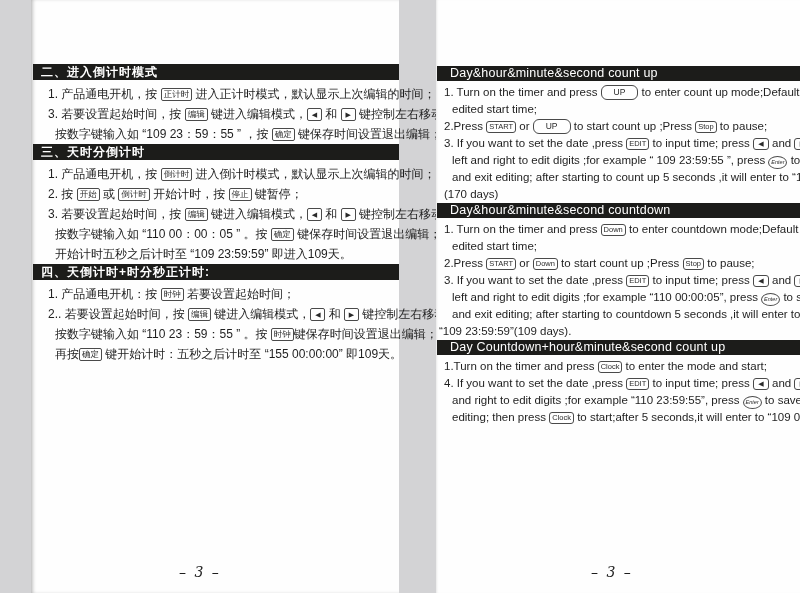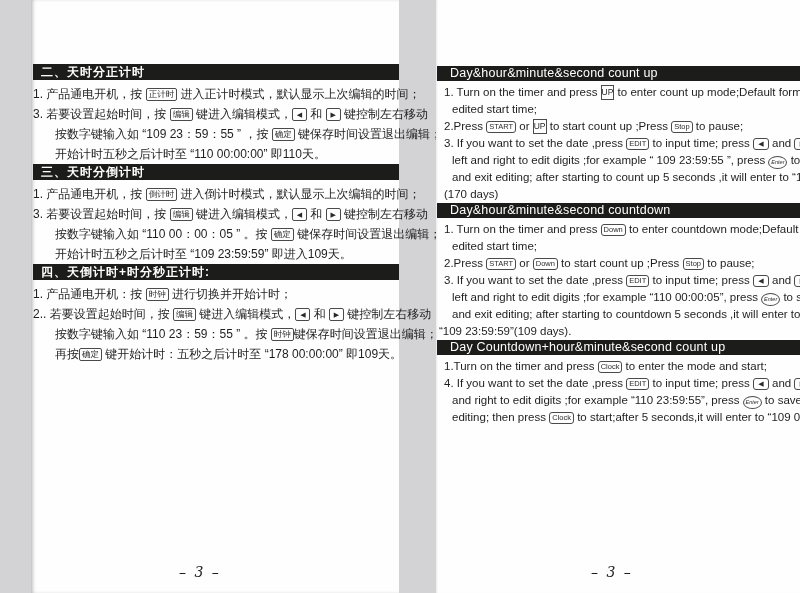--- a/index.html
+++ b/index.html
@@ -26,34 +26,34 @@
   .page-left .sec-header {
     height:16px; line-height:16px; font-size:12px; font-weight:bold;
     padding-left:8px; margin-bottom:4px; letter-spacing:1px;
   }
   .page-right .sec-header {
     height:15px; line-height:15px; font-size:12.5px;
     padding-left:13px; margin-bottom:3px; letter-spacing:.2px;
   }
 
   .line { white-space:nowrap; color:#1e1e1e; }
-  .page-left  .line { font-size:12px;   line-height:20px; padding-left:0; }
+  .page-left  .line { font-size:12px;   line-height:20px; padding-left:15px; }
   .page-left  .line.i1 { padding-left:22px; }
   .page-right .line { font-size:11.5px; line-height:17px; padding-left:7px; }
   .page-right .line.i1 { padding-left:15px; }
   .page-right .line.i2 { padding-left:2px; }
 
   .key {
     display:inline-block; border:1px solid #4a4a4a; background:#fff;
     border-radius:2px; padding:0 2px; vertical-align:1px;
     text-align:center; color:#2a2a2a;
   }
   .page-left  .key { font-size:8.5px; line-height:11px; min-width:9px; }
   .page-right .key { font-size:7.5px; line-height:10px; border-radius:3px; min-width:10px; }
-  .key.big { font-size:8.5px; line-height:13px; padding:0 0; border-radius:0;text-align:right; }
+  .key.big { font-size:8.5px; line-height:13px; padding:0 12px; border-radius:6px;text-align:right; }
   .key.arrow { font-size:7px; }
 
   .oval {
     display:inline-block; border:1px solid #4a4a4a; border-radius:50%;
     width:17px; height:11px; font-size:5.5px; line-height:10px;
     text-align:center; font-style:italic; vertical-align:0px; color:#2a2a2a;
   }
 
   .footer {
     position:absolute; bottom:13px; font-family:"DejaVu Serif", serif;
@@ -61,39 +61,39 @@
   }
   #left-paper  .footer { left:148px; }
   #right-paper .footer { left:155px; }
 </style>
 </head>
 <body>
 
 <div id="left-paper" class="paper page-left">
   <div class="content-left">
       <div class="section">
-        <div class="sec-header">二、天时分正计时</div>
+        <div class="sec-header">二、进入倒计时模式</div>
         <div class="line"><span>1.  产品通电开机，按 </span><span class="key">正计时</span><span> 进入正计时模式，默认显示上次编辑的时间；</span></div>
         <div class="line"><span>3. 若要设置起始时间，按 </span><span class="key">编辑</span><span> 键进入编辑模式，</span><span class="key arrow">◀</span><span> 和 </span><span class="key arrow">▶</span><span> 键控制左右移动</span></div>
         <div class="line i1"><span>按数字键输入如 “109 23：59：55 ” ，按 </span><span class="key">确定</span><span> 键保存时间设置退出编辑；</span></div>
-        <div class="line i1"><span>开始计时五秒之后计时至 “110 00:00:00” 即110天。</span></div>
       </div>
       <div class="section">
         <div class="sec-header">三、天时分倒计时</div>
         <div class="line"><span>1. 产品通电开机，按 </span><span class="key">倒计时</span><span> 进入倒计时模式，默认显示上次编辑的时间；</span></div>
+        <div class="line"><span>2. 按 </span><span class="key">开始</span><span> 或 </span><span class="key">倒计时</span><span> 开始计时，按 </span><span class="key">停止</span><span> 键暂停；</span></div>
         <div class="line"><span>3. 若要设置起始时间，按 </span><span class="key">编辑</span><span> 键进入编辑模式，</span><span class="key arrow">◀</span><span> 和 </span><span class="key arrow">▶</span><span> 键控制左右移动</span></div>
         <div class="line i1"><span>按数字键输入如 “110 00：00：05 ” 。按 </span><span class="key">确定</span><span> 键保存时间设置退出编辑；</span></div>
         <div class="line i1"><span>开始计时五秒之后计时至 “109 23:59:59” 即进入109天。</span></div>
       </div>
       <div class="section">
         <div class="sec-header">四、天倒计时+时分秒正计时:</div>
-        <div class="line"><span>1. 产品通电开机：按 </span><span class="key">时钟</span><span> 进行切换并开始计时；</span></div>
+        <div class="line"><span>1. 产品通电开机：按 </span><span class="key">时钟</span><span> 若要设置起始时间；</span></div>
         <div class="line"><span>2.. 若要设置起始时间，按 </span><span class="key">编辑</span><span> 键进入编辑模式，</span><span class="key arrow">◀</span><span> 和 </span><span class="key arrow">▶</span><span> 键控制左右移动</span></div>
         <div class="line i1"><span>按数字键输入如 “110 23：59：55 ” 。按 </span><span class="key">时钟</span><span>键保存时间设置退出编辑；</span></div>
-        <div class="line i1"><span>再按</span><span class="key">确定</span><span> 键开始计时：五秒之后计时至 “178 00:00:00” 即109天。</span></div>
+        <div class="line i1"><span>再按</span><span class="key">确定</span><span> 键开始计时：五秒之后计时至 “155 00:00:00” 即109天。</span></div>
       </div>
     </div>
   <div class="footer">– 3 –</div>
 </div>
 
 <div id="right-paper" class="paper page-right">
   <div class="content-right">
       <div class="section">
         <div class="sec-header">Day&amp;hour&amp;minute&amp;second count up</div>
         <div class="line"><span>1. Turn on the timer and press </span><span class="key big">UP</span><span> to enter count up mode;Default format as last</span></div>

